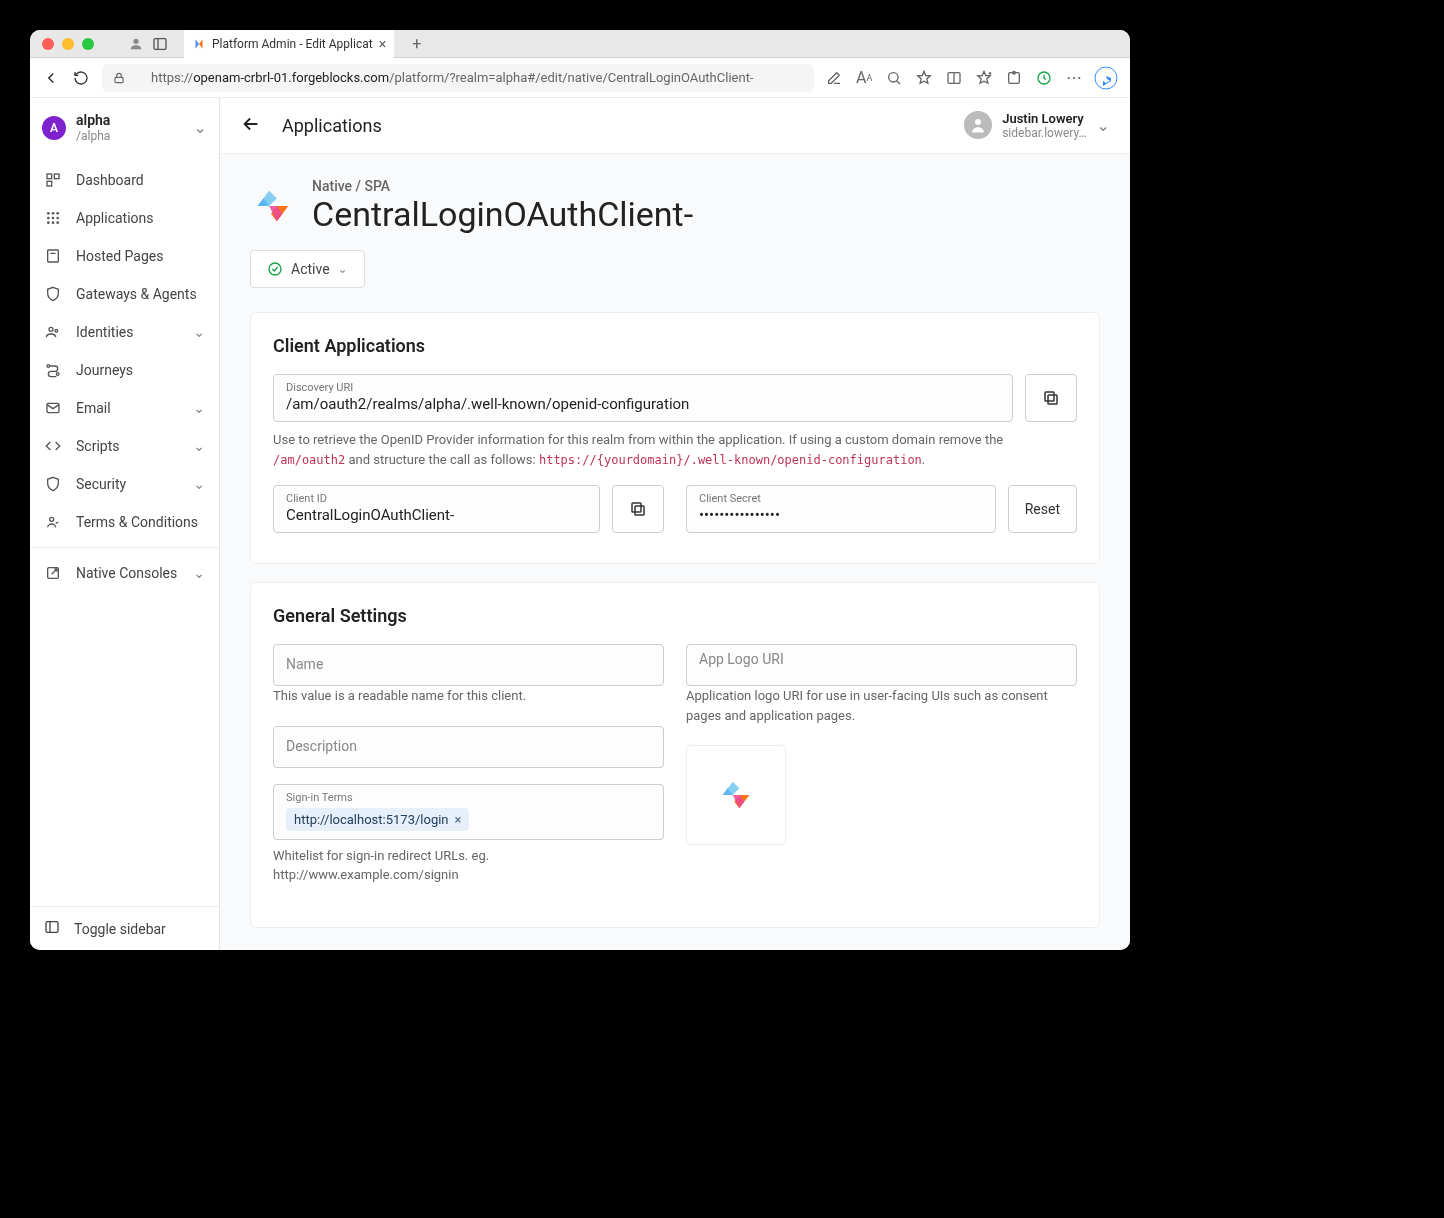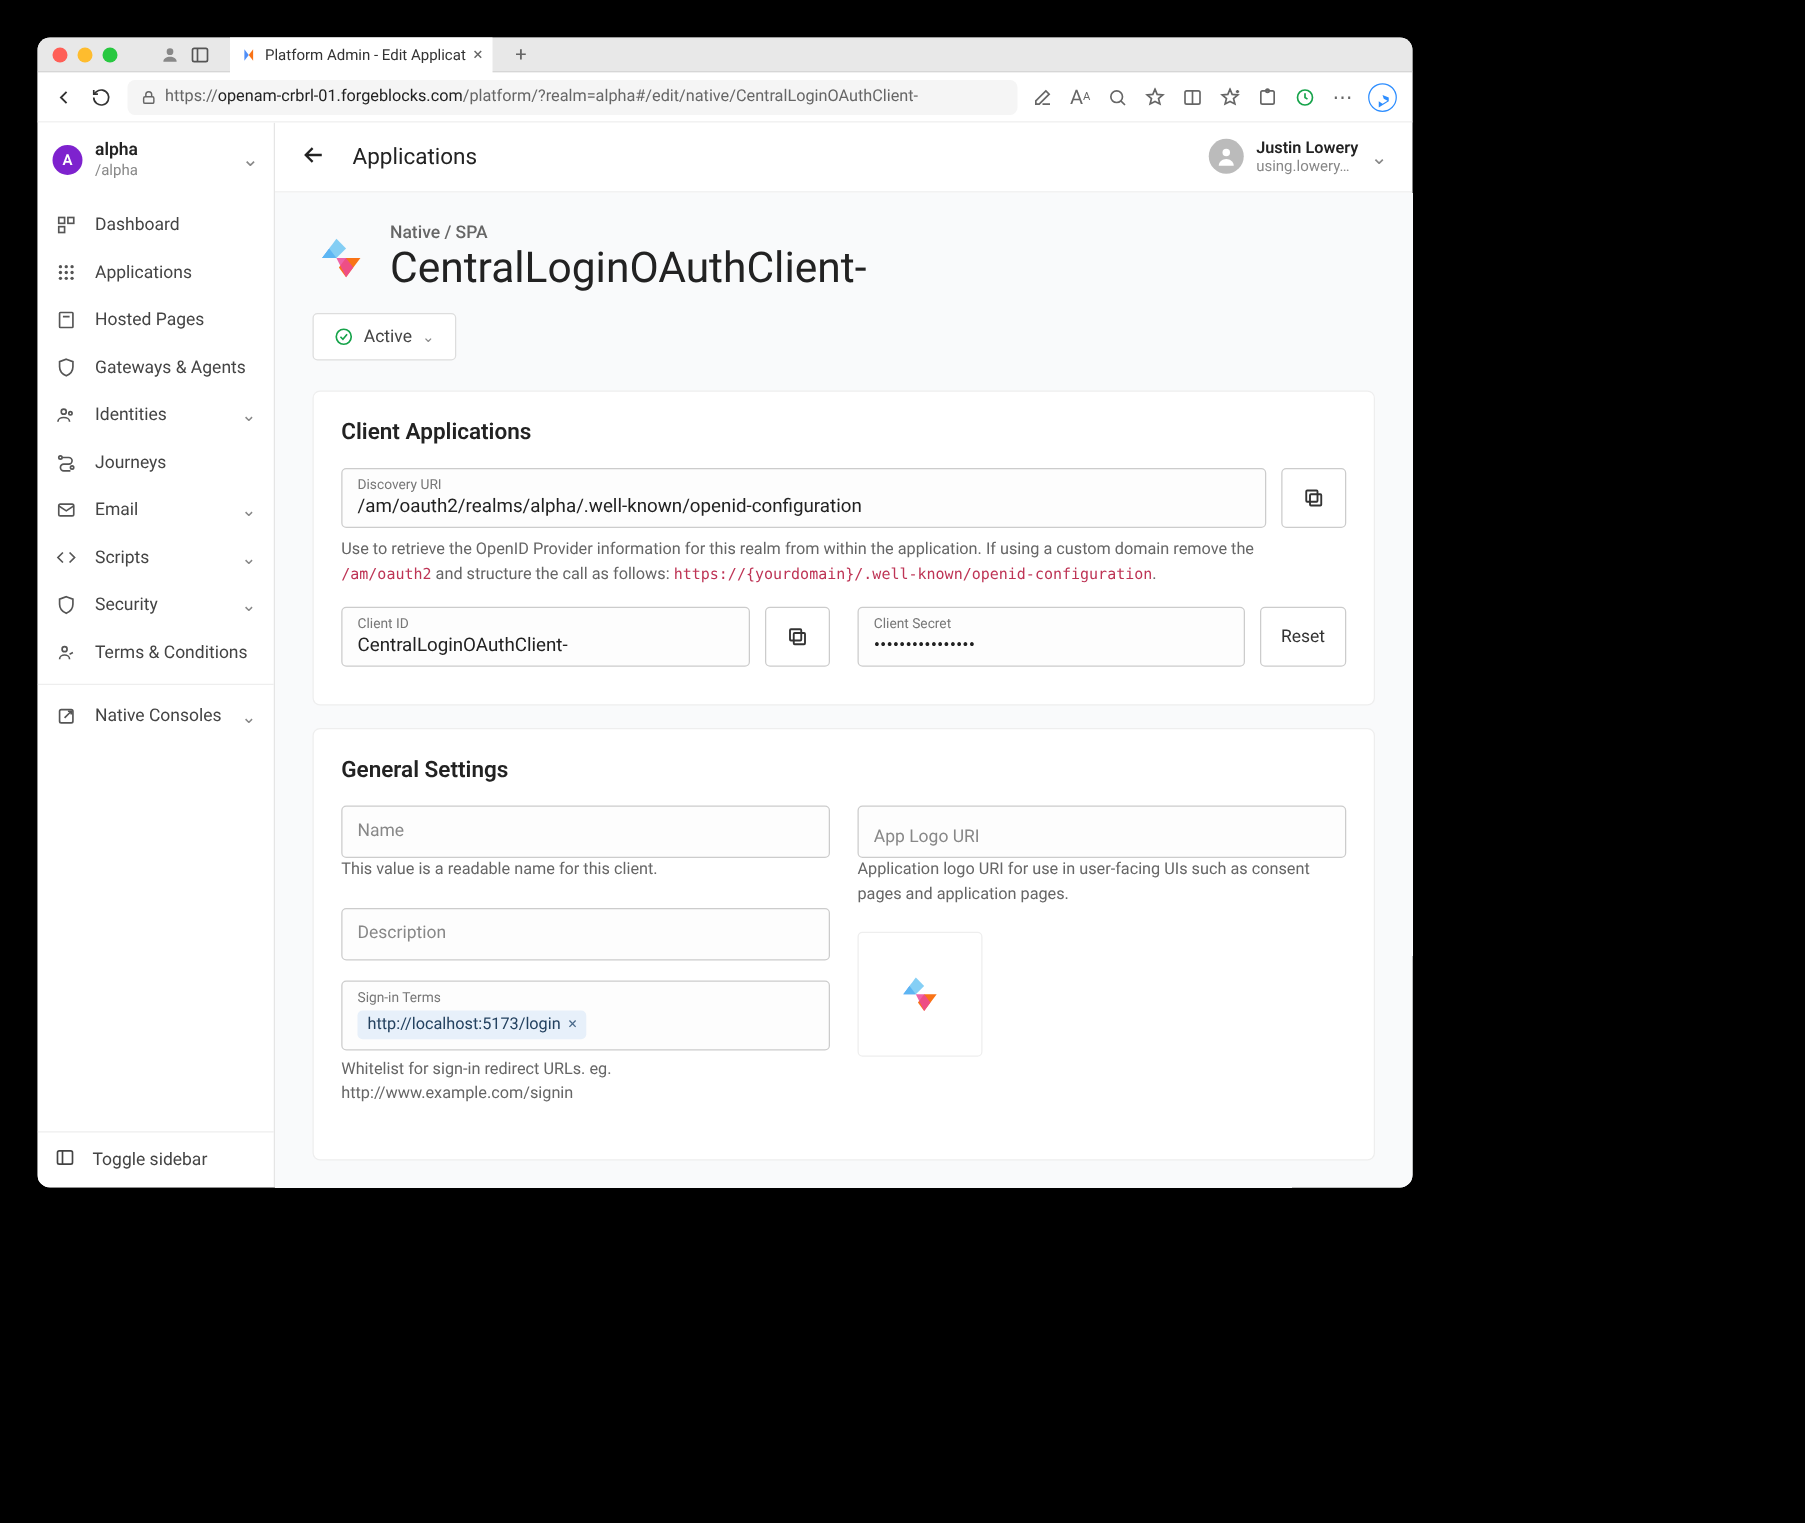--- a/index.html
+++ b/index.html
@@ -17,21 +17,21 @@
 .tb-person { width: 16px; height: 16px; color: #888; }
 .tb-side { width: 16px; height: 16px; color: #555; }
 .tab { display: flex; align-items: center; gap: 6px; background: #fff; height: 40px; padding: 0 8px; border-radius: 6px 6px 0 0; font-size: 12px; color: #333; margin-left: 8px; min-width: 180px; }
 .tab-icon { width: 14px; height: 14px; }
 .tab-close { font-size: 14px; color: #666; margin-left: auto; cursor: pointer; }
 .tab-plus { margin-left: 10px; font-size: 16px; color: #666; cursor: pointer; }
 
 
 .urlbar { height: 40px; background: #fff; display: flex; align-items: center; padding: 0 12px; gap: 12px; border-bottom: 1px solid #eee; }
 .urlbar .nav-btn { color: #333; cursor: pointer; width: 18px; height: 18px; display:flex; align-items:center; justify-content:center; }
-.urlbox { flex: 1; display: flex; align-items: center; gap: 6px; background: #f5f5f5; border-radius: 6px; height: 28px; padding: 0 10px; font-size: 13px; color: #666; }
+.urlbox { flex: 1; display: flex; align-items: center; gap: 25px; background: #f5f5f5; border-radius: 6px; height: 28px; padding: 0 10px; font-size: 13px; color: #666; }
 .urlbox .lock { color: #666; }
 .urlbox .url-strong { color: #222; }
 .url-icons { display: flex; gap: 14px; color: #666; }
 .url-icons span, .url-icons svg { cursor: pointer; width: 16px; height: 16px; display: flex; align-items: center; }
 .bing-icon { width: 24px; height: 24px; }
 
 
 .app { flex: 1; display: flex; overflow: hidden; }
 .sidebar { width: 190px; border-right: 1px solid #e5e5e5; display: flex; flex-direction: column; background: #fff; }
 .realm { display: flex; align-items: center; padding: 14px 12px; gap: 10px; }
@@ -332,21 +332,21 @@
         <span class="pg-title">Applications</span>
         <div class="user-chip">
           <div class="avatar">
             <svg viewBox="0 0 24 24" width="18" fill="currentColor">
                 <circle cx="12" cy="8" r="4"></circle>
                 <path d="M4 22c0-4 4-7 8-7s8 3 8 7"></path>
               </svg>
           </div>
           <div class="user-txt">
             <span class="user-name">Justin Lowery</span>
-            <span class="user-email">using.lowery…</span>
+            <span class="user-email">sidebar.lowery…</span>
           </div>
           <span class="chev">⌄</span>
         </div>
       </div>
 
       <div class="content">
         <div class="app-header">
           <svg class="app-logo" viewBox="0 0 48 48">
             <path fill="#3b82f6" d="M20 8 L8 24 L20 24 L14 16 Z"></path>
             <path fill="#67c3f3" d="M20 8 L28 16 L20 24 L8 24 Z" opacity="0.8"></path>
@@ -425,21 +425,21 @@
               <div class="field">
                 <span class="field-label">Sign-in Terms</span>
                 <span class="chip">
                   <span>http://localhost:5173/login</span>
                   <span class="x">×</span>
                 </span>
               </div>
               <div class="help-text" style="margin-top:6px;">Whitelist for sign-in redirect URLs. eg. http://www.example.com/signin</div>
             </div>
             <div class="col">
-              <div class="field input-empty" style="display:flex; align-items:flex-end;">
+              <div class="field input-empty" style="display:flex; align-items:flex-start;">
                 <span class="field-value" style="color:#888; font-size:14px;">App Logo URI</span>
               </div>
               <div class="help-text">Application logo URI for use in user-facing UIs such as consent pages and application pages.</div>
               <div class="logo-preview">
                 <svg viewBox="0 0 48 48">
                   <path fill="#3b82f6" d="M20 8 L8 24 L20 24 L14 16 Z"></path>
                   <path fill="#67c3f3" d="M20 8 L28 16 L20 24 L8 24 Z" opacity="0.8"></path>
                   <path fill="#f97316" d="M28 24 L40 24 L28 40 L22 32 Z"></path>
                   <path fill="#ec4899" d="M20 24 L28 24 L34 32 L28 40 Z" opacity="0.85"></path>
                 </svg>

